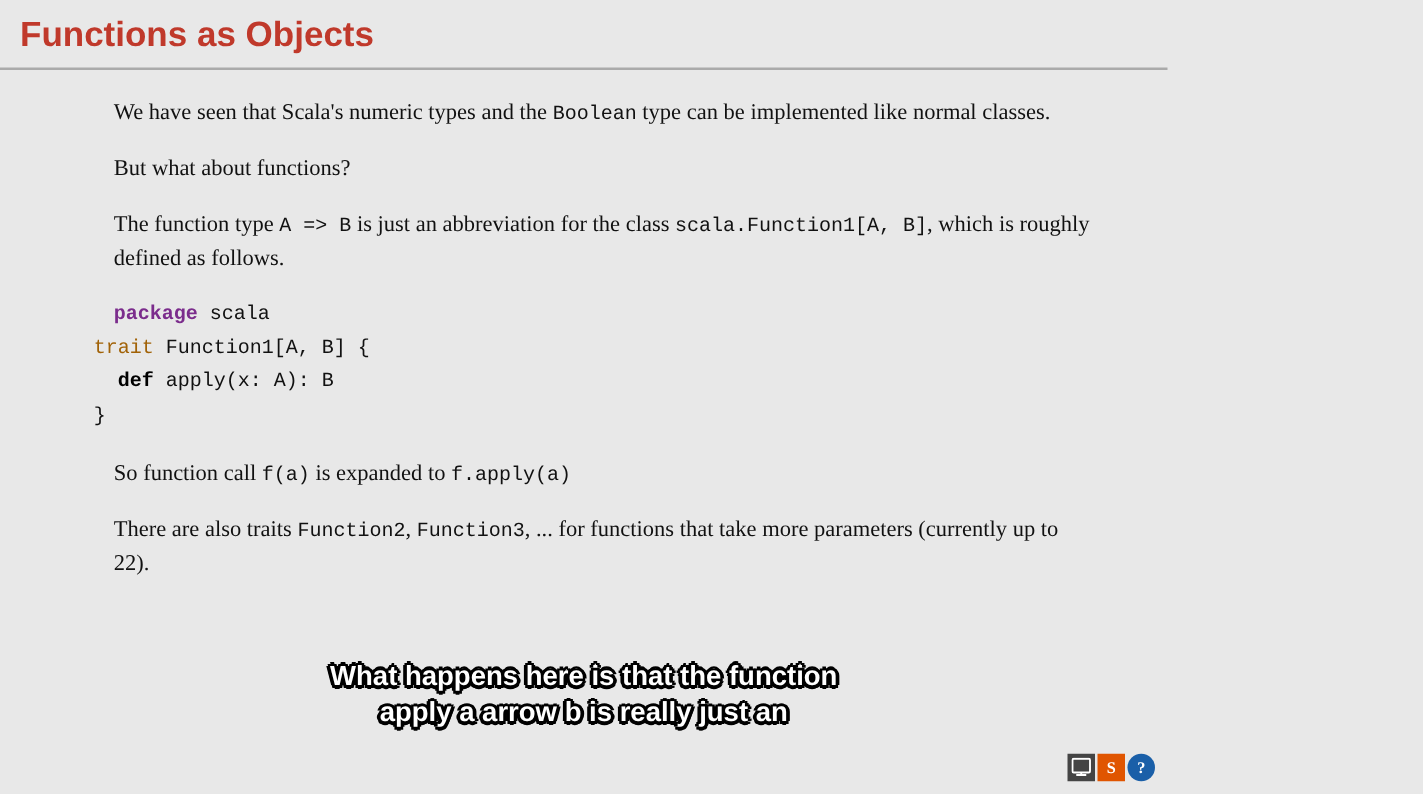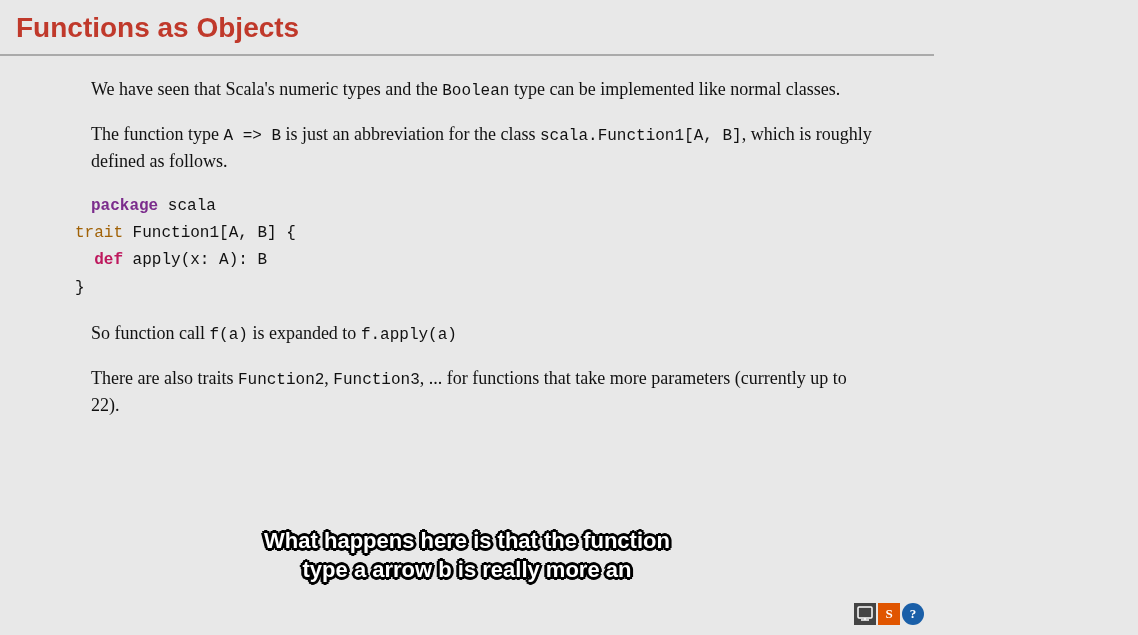--- a/index.html
+++ b/index.html
@@ -54,21 +54,21 @@
 
     .code-block {
       font-family: 'Courier New', Courier, monospace;
       font-size: 16px;
       margin: 8px 0 18px 20px;
       line-height: 1.7;
     }
 
     .kw-package { color: #7B2C8C; font-weight: bold; margin-left: 16px; }
     .kw-trait   { color: #a16207; font-weight: normal; }
-    .kw-def     { color: #be185d; font-weight: bold; }
+    .kw-def     { color: #000000; font-weight: bold; }
 
     .subtitle-overlay {
       position: absolute;
       bottom: 50px;
       left: 50%;
       transform: translateX(-50%);
       width: 760px;
       text-align: center;
       font-family: 'Arial Black', Arial, sans-serif;
       font-size: 22px;
@@ -140,20 +140,23 @@
   </div>
 
   <div class="slide-content">
 
     <p>
       <span>We have seen that Scala's numeric types and the</span>
       <span class="mono">Boolean</span>
       <span>type can be implemented like normal classes.</span>
     </p>
 
+    <p>
+      <span>But what about functions?</span>
+    </p>
 
 
     <p>
       The function type <span class="mono">A =&gt; B</span> is just an abbreviation for the class <span class="mono">scala.Function1[A, B]</span>, which is roughly defined as follows.
     </p>
 
     <div class="code-block">
       <div><span class="kw-package">package</span> scala</div>
       <div><span class="kw-trait">trait</span> Function1[A, B] {</div>
       <div>&nbsp;&nbsp;<span class="kw-def">def</span> apply(x: A): B</div>
@@ -165,21 +168,21 @@
     </p>
 
     <p>
       There are also traits <span class="mono">Function2</span>, <span class="mono">Function3</span>, ... for functions that take more parameters (currently up to 22).
     </p>
 
   </div>
 
   <div class="subtitle-overlay">
     <div>What happens here is that the function</div>
-    <div>type a arrow b is really more an</div>
+    <div>apply a arrow b is really just an</div>
   </div>
 
   <div class="corner-icons">
     <div class="icon-box icon-img">
       <svg width="16" height="16" viewBox="0 0 16 16" fill="white">
         <rect x="1" y="1" width="14" height="11" rx="1" fill="none" stroke="white" stroke-width="1.5"></rect>
         <line x1="4" y1="14" x2="12" y2="14" stroke="white" stroke-width="1.5"></line>
         <line x1="8" y1="12" x2="8" y2="14" stroke="white" stroke-width="1.5"></line>
       </svg>
     </div>

